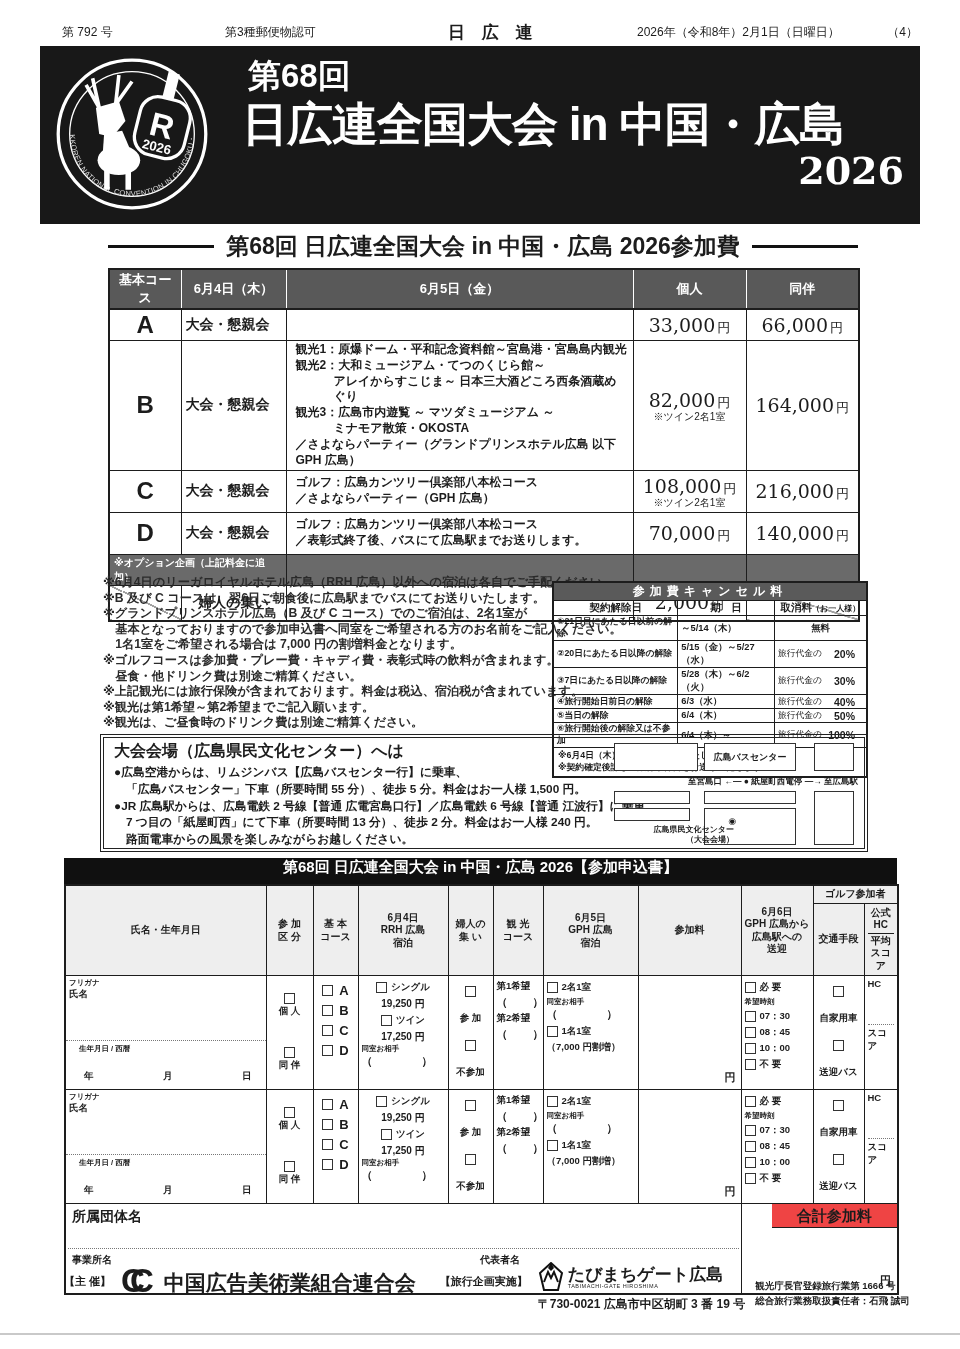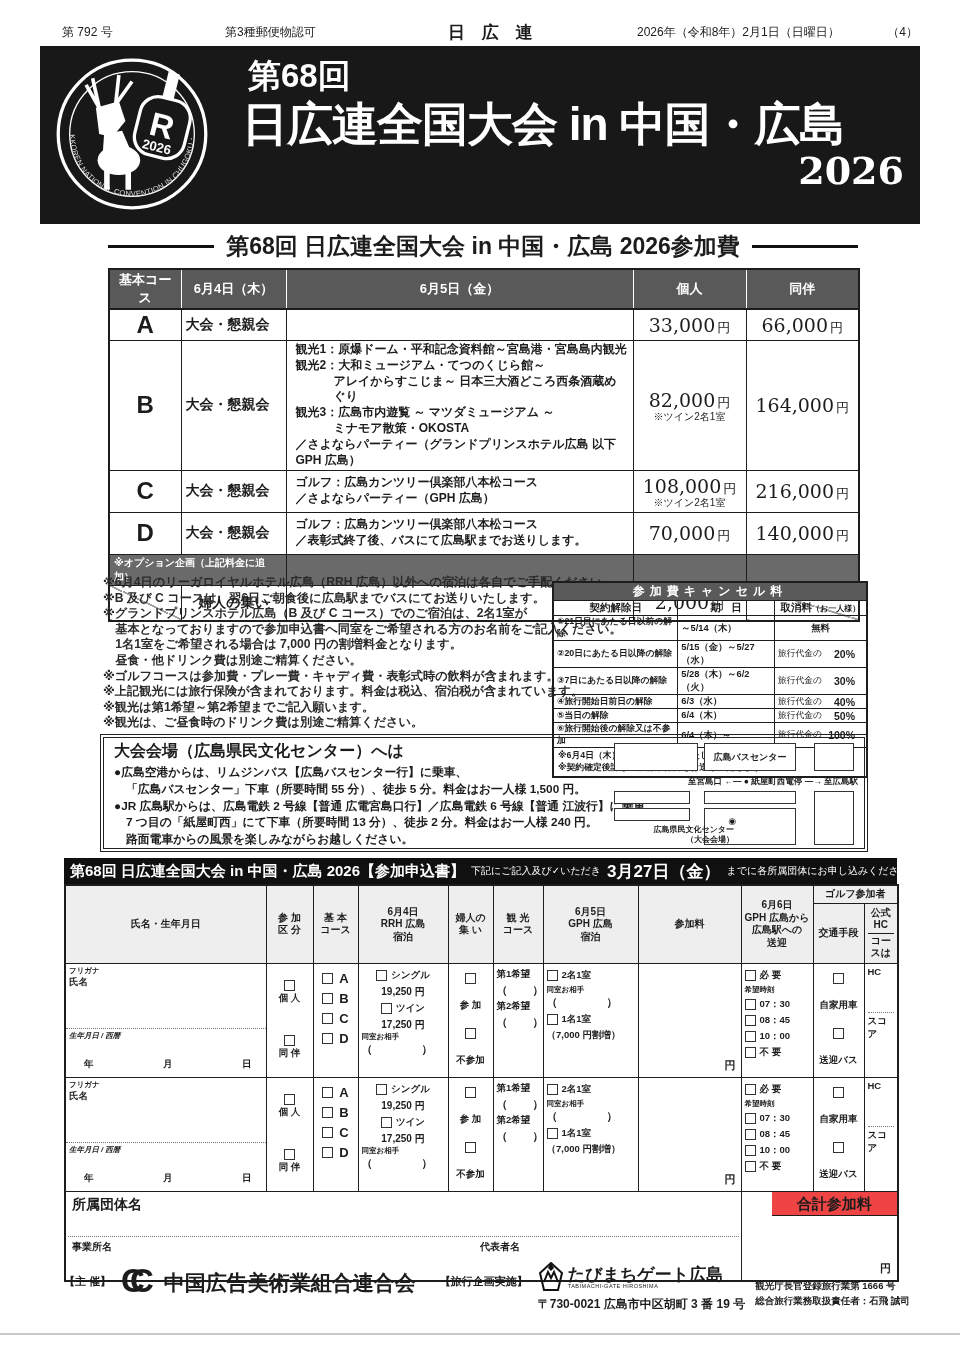--- a/index.html
+++ b/index.html
@@ -78,42 +78,42 @@
   .v-ind { padding-left:12px; }
   .v-map { position:absolute; right:6px; top:5px; width:244px; height:102px; font-weight:bold; }
   .mblock { position:absolute; border:1.5px solid #333; background:#fff; }
   .m-street { position:absolute; top:33px; left:0; right:0; text-align:right; font-size:8.5px; white-space:nowrap; }
   .m-bc { font-size:9px; display:flex; align-items:center; justify-content:center; }
   .m-venue { position:absolute; left:0; top:82px; width:120px; font-size:8px; text-align:right; line-height:1.2; }
   .m-dot { position:absolute; right:-2px; top:-9px; font-size:9px; }
 
   
   .form-bar { top:858px; left:64px; width:833px; height:26px; background:#101010; color:#fff;
-              display:flex; align-items:center; padding:0 6px; gap:6px; white-space:nowrap; }
+              display:flex; align-items:center; padding:0 6px; gap:6px; white-space:nowrap;flex-direction:column; }
   .fb-title { font-size:15px; font-weight:bold; }
   .fb-pre, .fb-post { font-size:10px; }
   .fb-dead { font-size:17px; font-weight:bold; }
 
   .form-table { top:884px; left:64px; width:833px; table-layout:fixed; border:2px solid #1d1d1d; background:#fff; }
   .form-table th, .form-table td { border:1px solid #1d1d1d; padding:2px 3px; vertical-align:top; }
   .form-table th { background:#eee; font-size:10px; font-weight:bold; text-align:center; vertical-align:middle; line-height:1.25; }
   .golf-th { height:15px; padding:0; }
   .hc-th { padding:0; }
   .hc-th div { padding:1px 0; }
   .hc-th .dv { border-top:1px solid #1d1d1d; }
   tr.person td { height:114px; font-size:9.5px; font-weight:600; }
   .cb { display:inline-block; width:11px; height:11px; border:1.5px solid #333; background:#fff; vertical-align:-1px; }
   .cline { display:flex; align-items:center; gap:4px; margin:3px 0; }
   .cc { justify-content:center; text-align:center; }
   .colc { display:flex; flex-direction:column; align-items:center; justify-content:space-around; height:100%; }
   .name-cell { position:relative; }
   .tiny { font-size:7.5px; font-weight:600; }
   .dots { border-top:1.5px dotted #777; }
   .nc-div { position:absolute; left:0; right:0; top:57%; border-top:1.5px dotted #777; }
-  .nc-birth { position:absolute; left:3px; top:60%;font-style:italic; }
+  .nc-birth { position:absolute; left:13px; top:60%; }
   .nc-ymd { position:absolute; left:18px; right:14px; bottom:6px; display:flex; justify-content:space-between; font-size:9.5px; }
   .crs-line { display:flex; align-items:center; gap:6px; margin:5px 2px; font-size:13px; font-weight:bold; justify-content:center; }
   .money { font-size:10px; text-align:center; }
   .paren { font-size:11px; letter-spacing:1px; }
   .fee-cell { position:relative; }
   .fee-yen { position:absolute; right:5px; bottom:4px; font-size:11px; font-weight:bold; }
   .kanko-cell div { margin:2px 0; }
   .total-cell { padding:0 !important; vertical-align:top; }
   .total-head { background:#ef4444; border-bottom:1.5px solid #1d1d1d; text-align:center;
                 font-size:15px; font-weight:bold; height:24px; line-height:24px;margin-left:30px; }
@@ -255,22 +255,22 @@
   </tr>
 </tbody>
   </table>
 
 <div class="abs notes">
   <div class="nw">※6月4日のリーガロイヤルホテル広島（RRH 広島）以外への宿泊は各自でご手配ください。</div>
     <div class="nw">※B 及び C コースは、翌6日ご朝食後に広島駅までバスにてお送りいたします。</div>
   <div class="nw">※グランドプリンスホテル広島（B 及び C コース）でのご宿泊は、2名1室が</div>
     <div class="nw">　基本となっておりますので参加申込書へ同室をご希望される方のお名前をご記入ください。</div>
   <div class="nw">　1名1室をご希望される場合は 7,000 円の割増料金となります。</div>
-    <div class="nw">　昼食・他ドリンク費は別途ご精算ください。</div>
-  <div class="nw">※ゴルフコースは参加費・プレー費・キャディ費・表彰式時の飲料が含まれます。</div>
+    <div class="nw">※ゴルフコースは参加費・プレー費・キャディ費・表彰式時の飲料が含まれます。</div>
+  <div class="nw">　昼食・他ドリンク費は別途ご精算ください。</div>
     <div class="nw">※上記観光には旅行保険が含まれております。料金は税込、宿泊税が含まれています。</div>
   <div class="nw">※観光は第1希望～第2希望までご記入願います。</div>
     <div class="nw">※観光は、ご昼食時のドリンク費は別途ご精算ください。</div>
 </div>
 
 <table class="abs cancel">
   <colgroup>
       <col style="width:124px">
       <col style="width:96px">
       <col style="width:92px">
@@ -400,21 +400,21 @@
     <th rowspan="2" class="pre">6月6日
 GPH 広島から
 広島駅への
 送迎</th>
     <th colspan="2" class="golf-th">ゴルフ参加者</th>
   </tr>
   <tr>
     <th>交通手段</th>
     <th class="hc-th">
           <div>公式 HC</div>
-          <div class="dv">コースは</div>
+          <div class="dv">平均スコア</div>
         </th>
   </tr>
 
   <tr class="person">
     <td class="name-cell">
       <div class="tiny">フリガナ</div>
       <div>氏名</div>
       <div class="nc-div"></div>
       <div class="nc-birth tiny">生年月日 / 西暦</div>
       <div class="nc-ymd">

